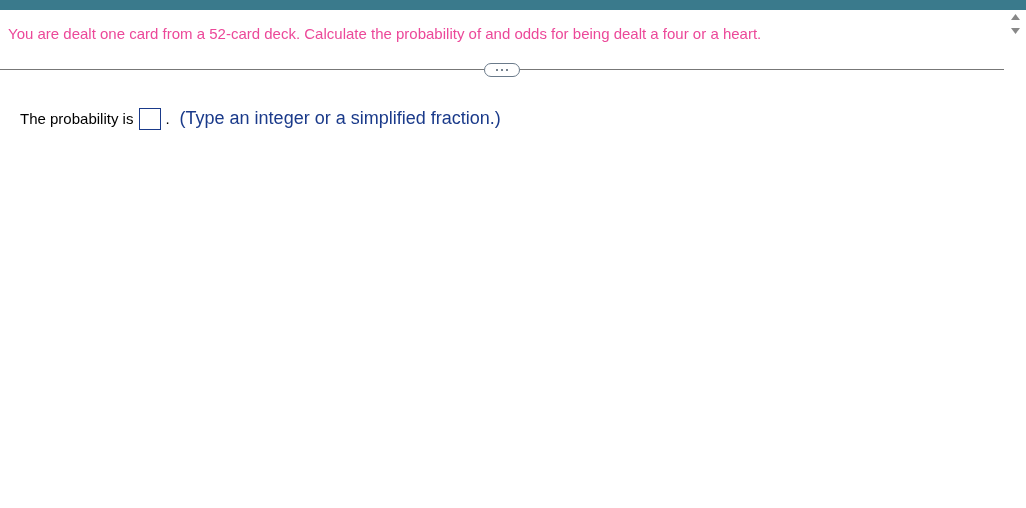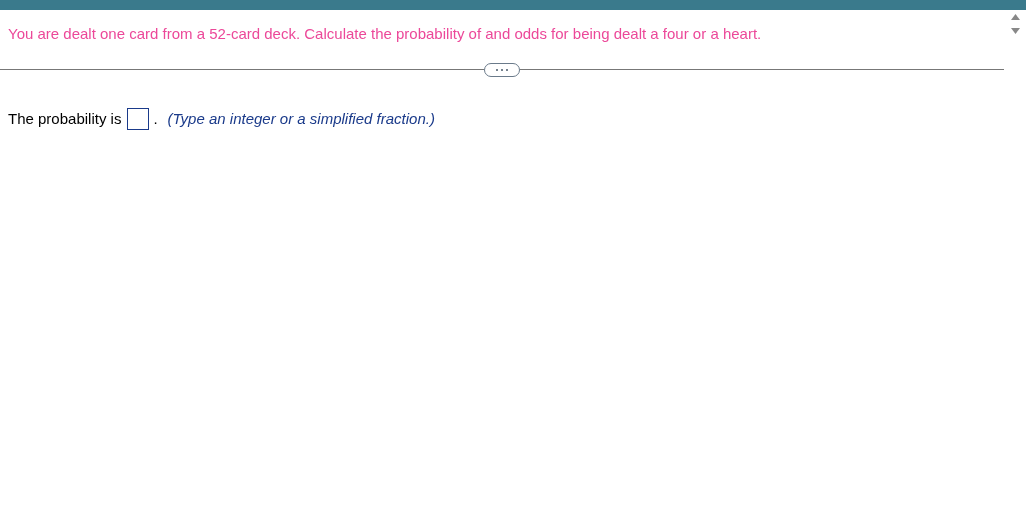--- a/index.html
+++ b/index.html
@@ -59,21 +59,21 @@
       margin: 0;
     }
     .divider-pill .dot {
       width: 2px;
       height: 2px;
       background: #4a5a6a;
       border-radius: 50%;
       margin: 0 1.5px;
     }
     .answer-row {
-      padding: 30px 8px 0 8px;
+      padding: 30px 8px 0 20px;
       display: flex;
       align-items: center;
       flex-wrap: wrap;
     }
     .answer-label {
       color: #000;
       font-size: 15px;
     }
     .answer-input {
       width: 22px;
@@ -86,22 +86,21 @@
       outline: none;
       padding: 0;
     }
     .period {
       color: #000;
       font-size: 15px;
       margin-right: 10px;
     }
     .hint-text {
       color: #1a3a8a;
-      font-size: 15px;
-      font-style: italic;
+      font-size: 18px;
     }
     .spinner {
       position: absolute;
       right: 0;
       top: 10px;
       width: 22px;
       display: flex;
       flex-direction: column;
       align-items: center;
     }

